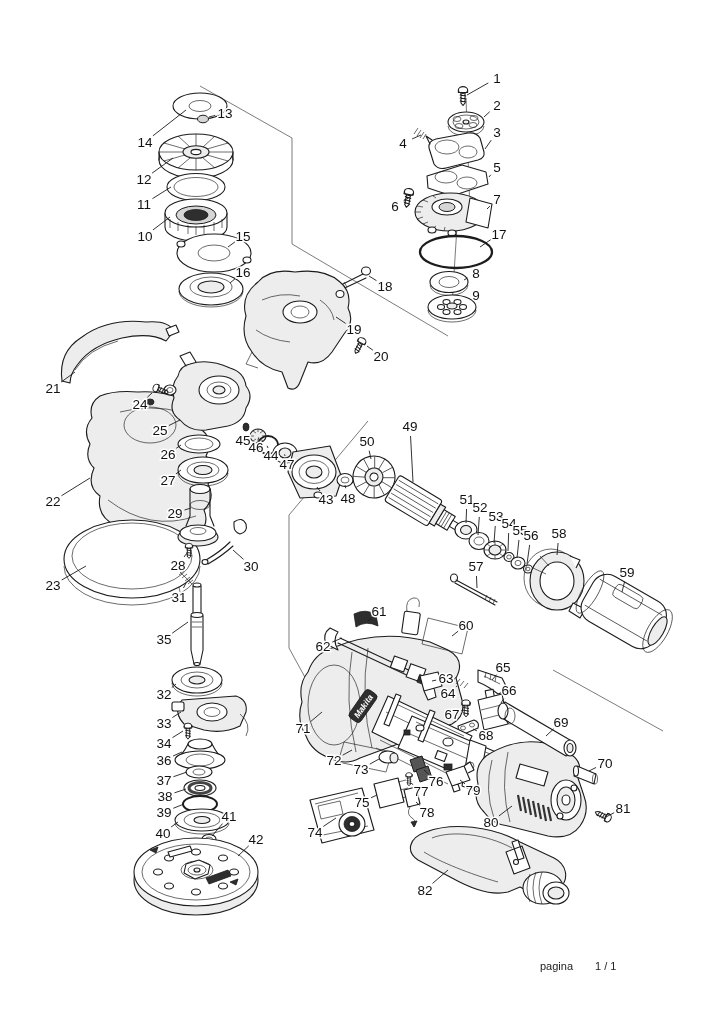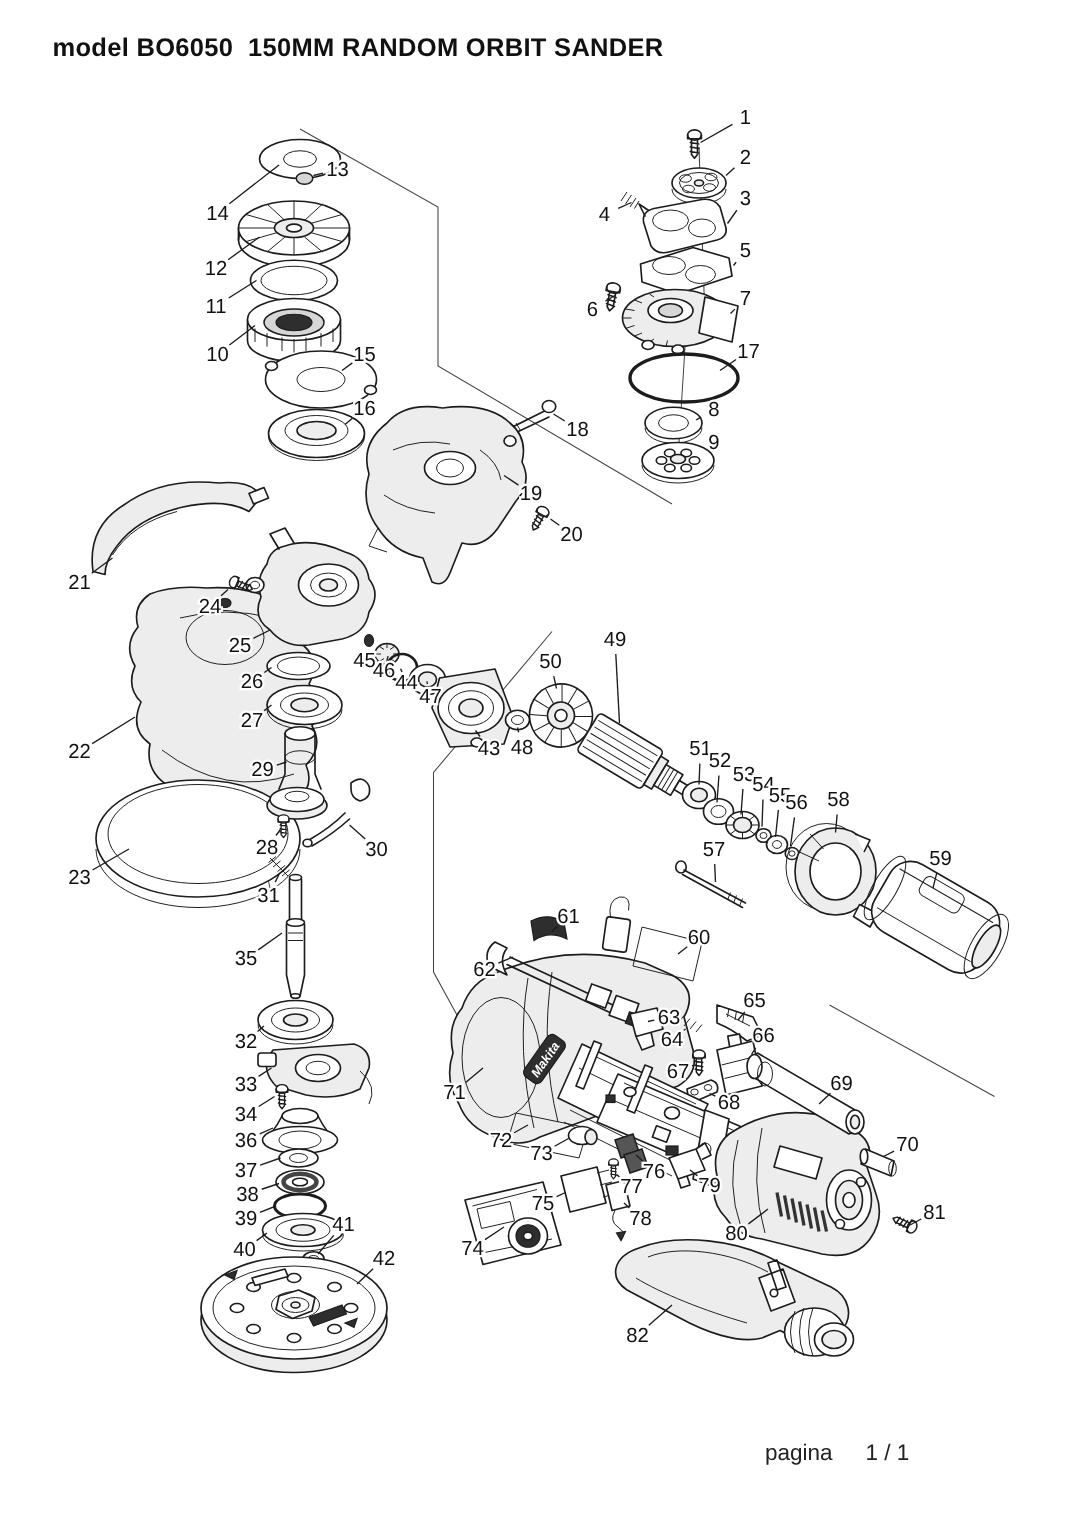--- a/index.html
+++ b/index.html
@@ -1,41 +1,40 @@
 <!DOCTYPE html>
 <html><head>
 <meta charset="utf-8">
 <style>
   html,body{margin:0;padding:0;background:#888;}
   .page{position:relative;width:724px;height:1024px;background:#fff;margin:0 auto;
         font-family:"Liberation Sans",sans-serif;overflow:hidden;}
   .title{position:absolute;left:35px;top:22px;font-size:17px;font-weight:bold;
          color:#111;letter-spacing:.2px;white-space:pre;}
-  .footer{position:absolute;left:510px;top:960px;font-size:15px;color:#222;}
+  .footer{position:absolute;left:540px;top:960px;font-size:11px;color:#222;}
   .footer .pv{margin-left:22px;}
   svg.diagram{position:absolute;left:0;top:0;}
   .ln{stroke:#1c1c1c;fill:none;stroke-width:1.1;stroke-linecap:round;stroke-linejoin:round;}
   .thin{stroke:#1c1c1c;fill:none;stroke-width:.65;}
   .cl{stroke:#444;fill:none;stroke-width:.7;}
   .fw{fill:#fff;stroke:#1c1c1c;stroke-width:1.1;stroke-linejoin:round;}
   .fg{fill:#ededed;stroke:#1c1c1c;stroke-width:1.1;stroke-linejoin:round;}
   .fg2{fill:#d6d6d6;stroke:#1c1c1c;stroke-width:1;}
   .fd{fill:#2e2e2e;stroke:#1c1c1c;stroke-width:.8;}
   .th2{stroke:#1c1c1c;fill:none;stroke-width:2.3;}
   .grille{stroke:#333;stroke-width:2.2;fill:none;}
   .leader{stroke:#1c1c1c;stroke-width:.9;fill:none;}
   .callout{font:13.5px "Liberation Sans",sans-serif;fill:#111;
            paint-order:stroke;stroke:#fff;stroke-width:3px;}
   .brand{font:italic bold 8.5px "Liberation Sans",sans-serif;fill:#fff;stroke:none;}
 </style>
 </head>
 <body>
 
 <div class="page">
-  <div class="title">model BO6050  150MM RANDOM ORBIT SANDER</div>
 
   <svg class="diagram" width="724" height="1024" viewBox="0 0 724 1024" xmlns="http://www.w3.org/2000/svg">
     <defs>
       <g id="scr">
         <ellipse cx="0" cy="0" rx="4.6" ry="3.4" class="fw"></ellipse>
         <path class="ln" d="M-4.6,0 L-4.6,2.5 L4.6,2.5 L4.6,0 M-2,2.5 L-2,13 M2,2.5 L2,13 M-2,13 L0,15.5 L2,13 M-2.8,5 L2.8,6 M-2.8,8 L2.8,9 M-2.8,11 L2.8,12"></path>
       </g>
     </defs>
 
     <g>

